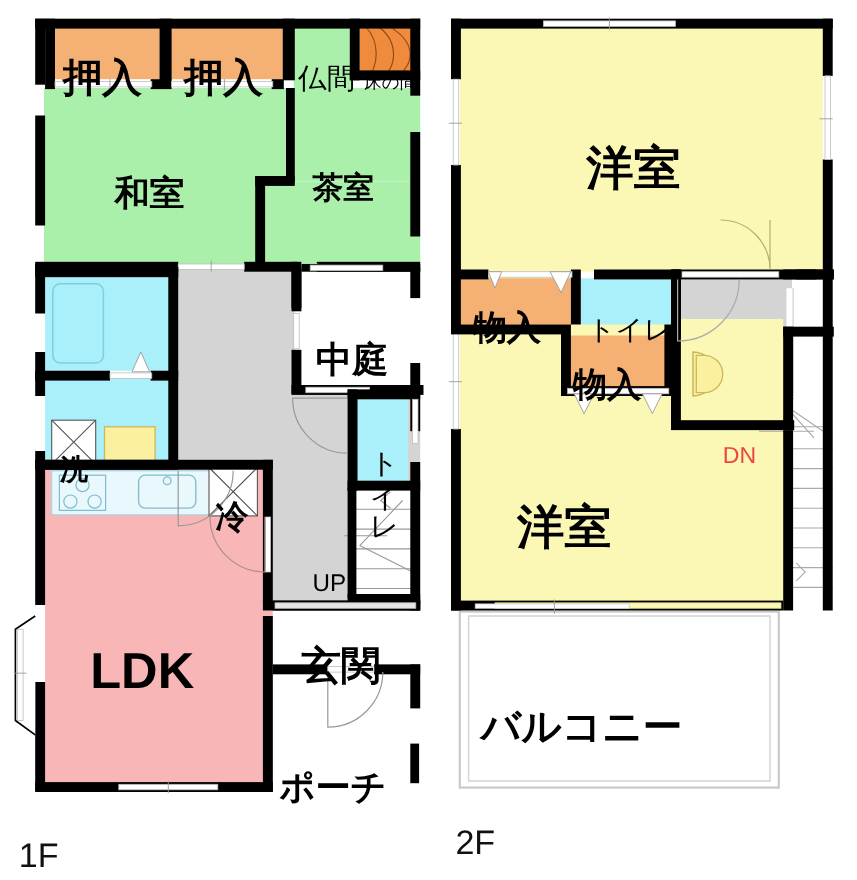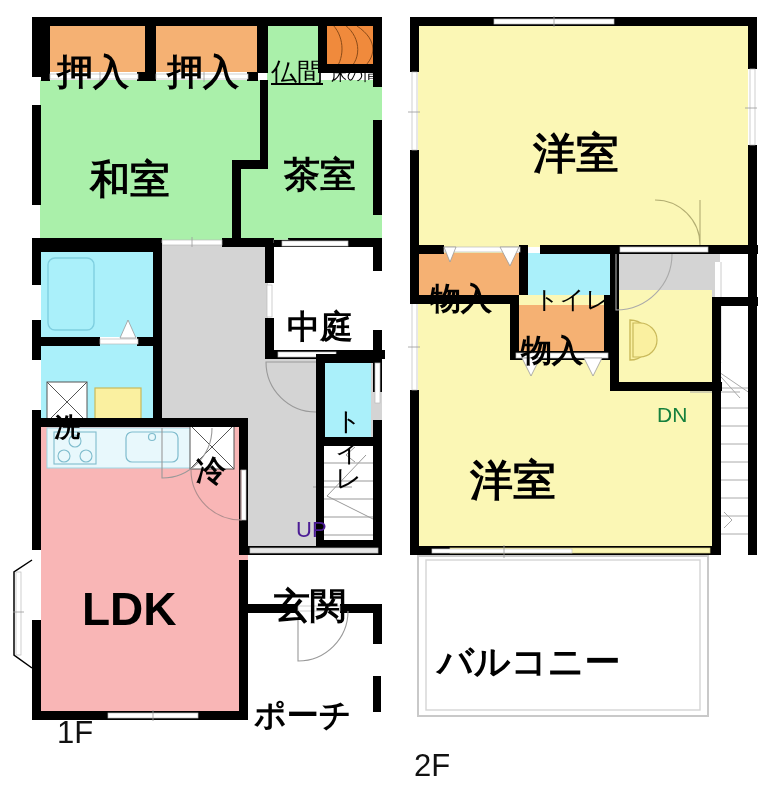--- a/index.html
+++ b/index.html
@@ -295,34 +295,34 @@
     <g fill="none" stroke="#aaa" stroke-width="1.1">
       <path d="M616 254 L616 310 A56 56 0 0 0 672 254"></path>
     </g>
     <rect x="620" y="247" width="88" height="5" fill="#ffffff" stroke="#bbb" stroke-width="0.7"></rect>
 
   </g>
 </svg>
 
 <div class="roomtext" style="left:57px;top:28px;font-size:36px;">押入</div>
 <div class="roomtext" style="left:167px;top:28px;font-size:36px;">押入</div>
-<div class="roomtext" style="left:271px;top:33px;font-size:26px;font-weight:400;text-decoration:underline;">仏間</div>
+<div class="roomtext" style="left:271px;top:33px;font-size:26px;font-weight:400;">仏間</div>
 <div class="roomtext" style="left:331px;top:41px;font-size:16px;font-weight:400;">床の間</div>
-<div class="roomtext" style="left:90px;top:133px;font-size:40px;">和室</div>
-<div class="roomtext" style="left:284px;top:131px;font-size:36px;text-align:right;">茶室</div>
+<div class="roomtext" style="left:104px;top:133px;font-size:32px;font-family:Liberation Serif, serif;">和室</div>
+<div class="roomtext" style="left:284px;top:131px;font-size:28px;text-align:right;">茶室</div>
 <div class="roomtext" style="left:287px;top:284px;font-size:33px;">中庭</div>
 <div class="roomtext" style="left:54px;top:388px;font-size:26px;">洗</div>
 <div class="roomtext" style="left:196px;top:430px;font-size:30px;">冷</div>
 <div class="roomtext vert" style="left:336px;top:366px;font-size:26px;font-weight:400;">トイレ</div>
-<div class="roomtext eng" style="left:296px;top:493px;font-size:22px;color:#4c1d95;">UP</div>
+<div class="roomtext eng" style="left:284px;top:493px;font-size:22px;color:#000000;">UP</div>
 <div class="roomtext eng" style="left:82px;top:560px;font-size:46px;font-weight:700;">LDK</div>
 <div class="roomtext" style="left:274px;top:562px;font-size:36px;">玄関</div>
 <div class="roomtext" style="left:254px;top:673px;font-size:32px;text-align:right;">ポーチ</div>
-<div class="floor-label" style="left:17px;top:715px;margin-left:40px;">1F</div>
+<div class="floor-label" style="left:17px;top:760px;">1F</div>
 
 <div class="roomtext" style="left:533px;top:106px;font-size:43px;">洋室</div>
 <div class="roomtext" style="left:430px;top:257px;font-size:31px;">物入</div>
 <div class="roomtext" style="left:534px;top:261px;font-size:25px;font-weight:400;">トイレ</div>
 <div class="roomtext" style="left:521px;top:309px;font-size:31px;">物入</div>
-<div class="roomtext eng" style="left:657px;top:378px;font-size:21px;color:#15803d;">DN</div>
+<div class="roomtext eng" style="left:657px;top:378px;font-size:21px;color:#ef4444;">DN</div>
 <div class="roomtext" style="left:470px;top:433px;font-size:43px;">洋室</div>
 <div class="roomtext" style="left:437px;top:618px;font-size:36px;">バルコニー</div>
 <div class="floor-label" style="left:414px;top:748px;">2F</div>
 
 </body></html>

